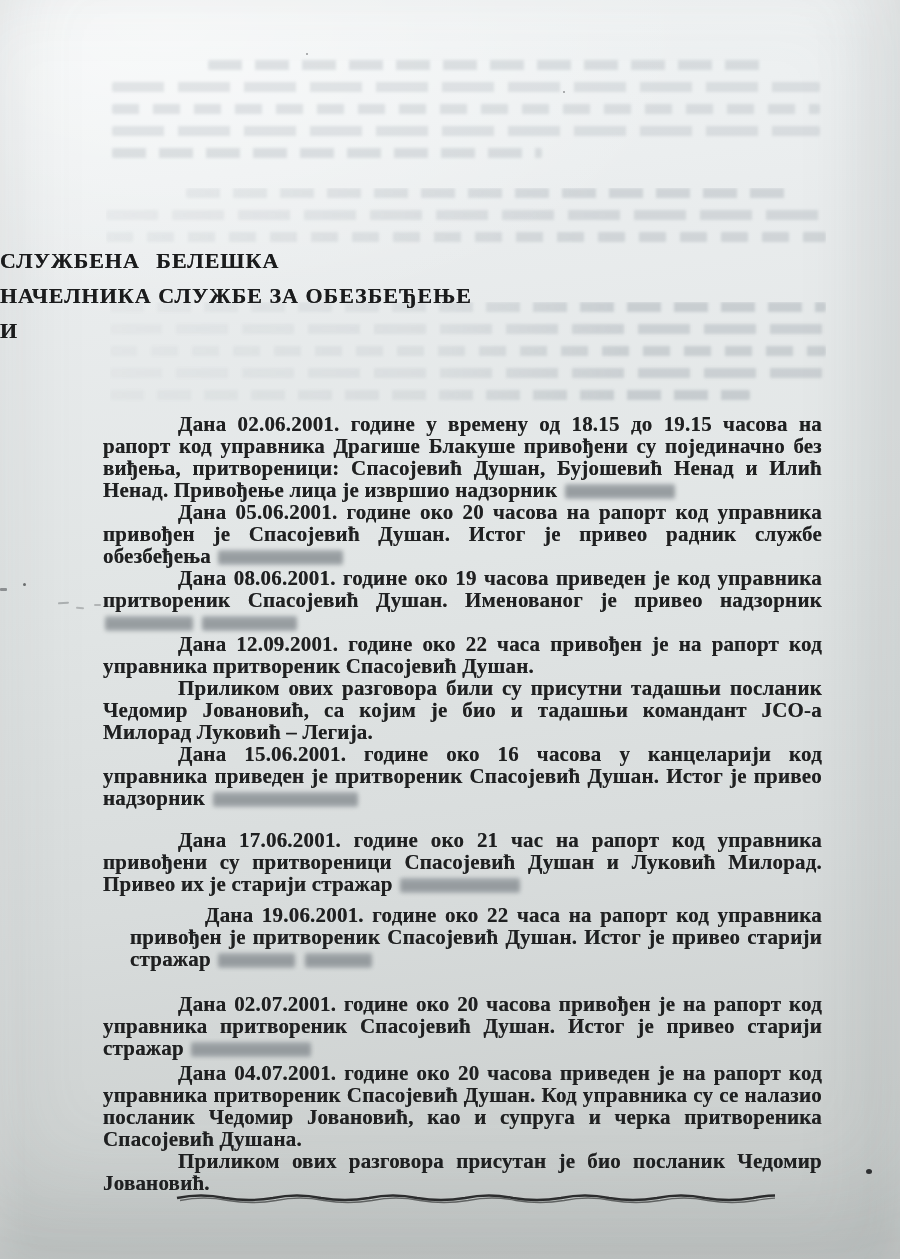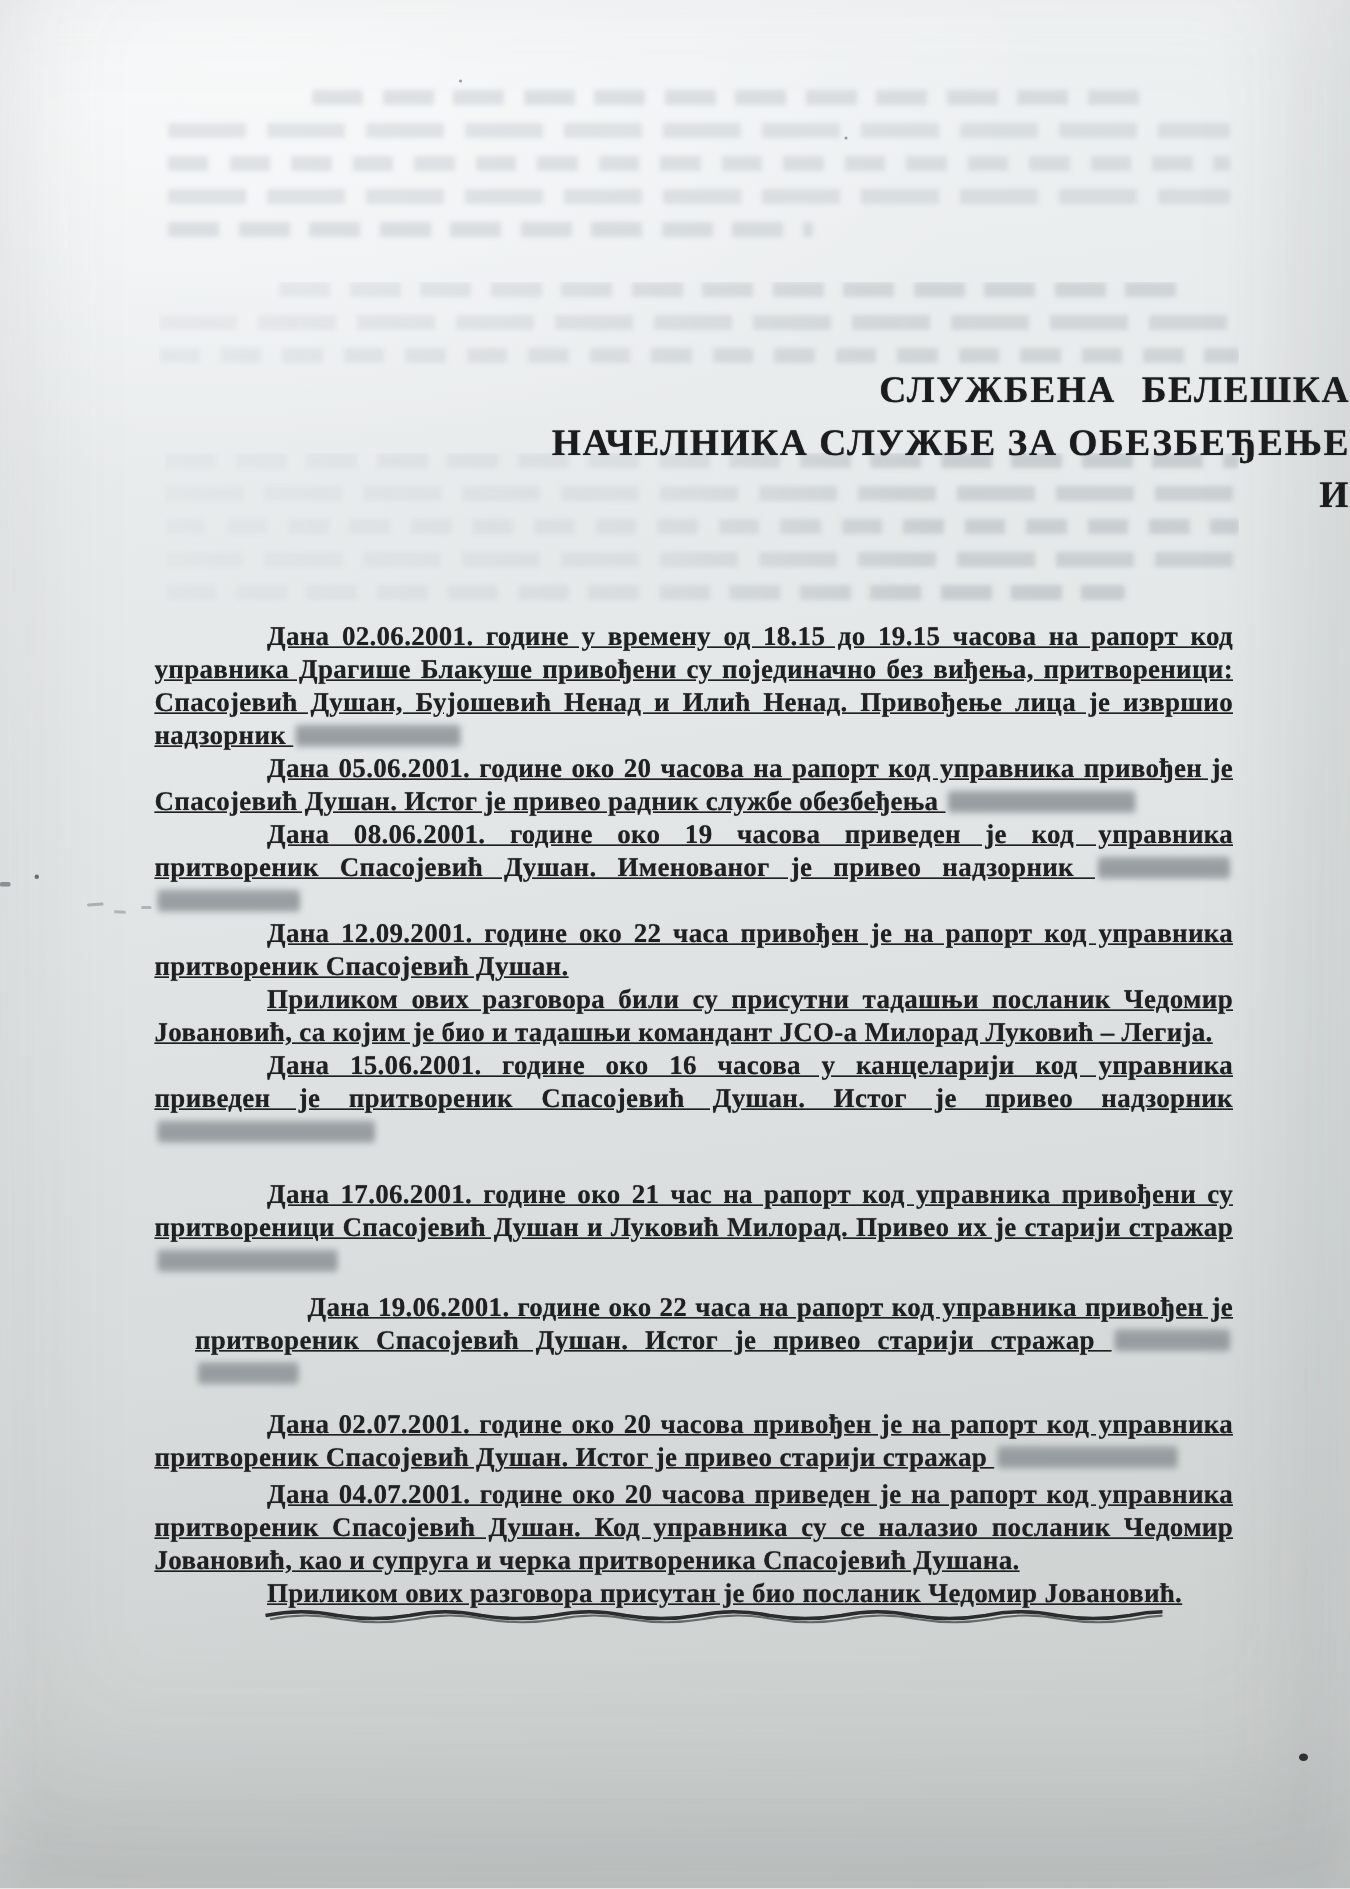--- a/index.html
+++ b/index.html
@@ -31,36 +31,36 @@
     mask-image:linear-gradient(90deg,rgba(0,0,0,.35),rgba(0,0,0,1) 70%);}
   .ghost-b .ghost-line:first-child{margin-left:80px;width:600px;}
   .ghost-c{top:302px;left:110px;width:716px;opacity:.7;
     -webkit-mask-image:linear-gradient(90deg,rgba(0,0,0,.18),rgba(0,0,0,.45) 45%,rgba(0,0,0,1) 72%);
     mask-image:linear-gradient(90deg,rgba(0,0,0,.18),rgba(0,0,0,.45) 45%,rgba(0,0,0,1) 72%);}
   .ghost-c .ghost-line:nth-child(5){width:640px;}
 
   
   .title{
     position:absolute;top:243px;left:0;width:100%;
-    text-align:right;font-weight:bold;color:#1b1c1d;
-    font-size:25px;line-height:35px;letter-spacing:1px;
+    text-align:left;font-weight:bold;color:#1b1c1d;
+    font-size:22px;line-height:35px;letter-spacing:1px;
     text-shadow:0 0 .6px rgba(20,20,20,.75);
   }
   .title .t-wide{word-spacing:10px;}
 
   
   .doc-body{
     position:absolute;top:413px;left:103px;width:719px;
-    font-size:18px;line-height:22px;font-weight:bold;color:#1f2021;
-    letter-spacing:.2px;text-shadow:0 0 .5px rgba(25,25,25,.6);text-decoration:underline;
+    font-size:21px;line-height:22px;font-weight:bold;color:#1f2021;
+    letter-spacing:.2px;text-shadow:0 0 .5px rgba(25,25,25,.6);
   }
   .para{margin:0;text-align:justify;text-indent:75px;position:relative;}
   .para:nth-child(7){margin-top:20px;}
   .para:nth-child(8){margin-top:9px;margin-left:27px;}
-  .para:nth-child(9){margin-top:12px;}
+  .para:nth-child(9){margin-top:23px;}
   .para:nth-child(10){margin-top:3px;}
   .redaction{
     display:inline-block;height:15px;vertical-align:-2px;margin:0 2px;border-radius:2px;
     background:linear-gradient(180deg,#9aa0a4,#878d91 55%,#9aa0a4);
     filter:blur(2px);opacity:.85;
   }
   .underlined{padding-bottom:6px;}
   .rough-underline{position:absolute;left:72px;bottom:-4px;pointer-events:none;}
 
   

